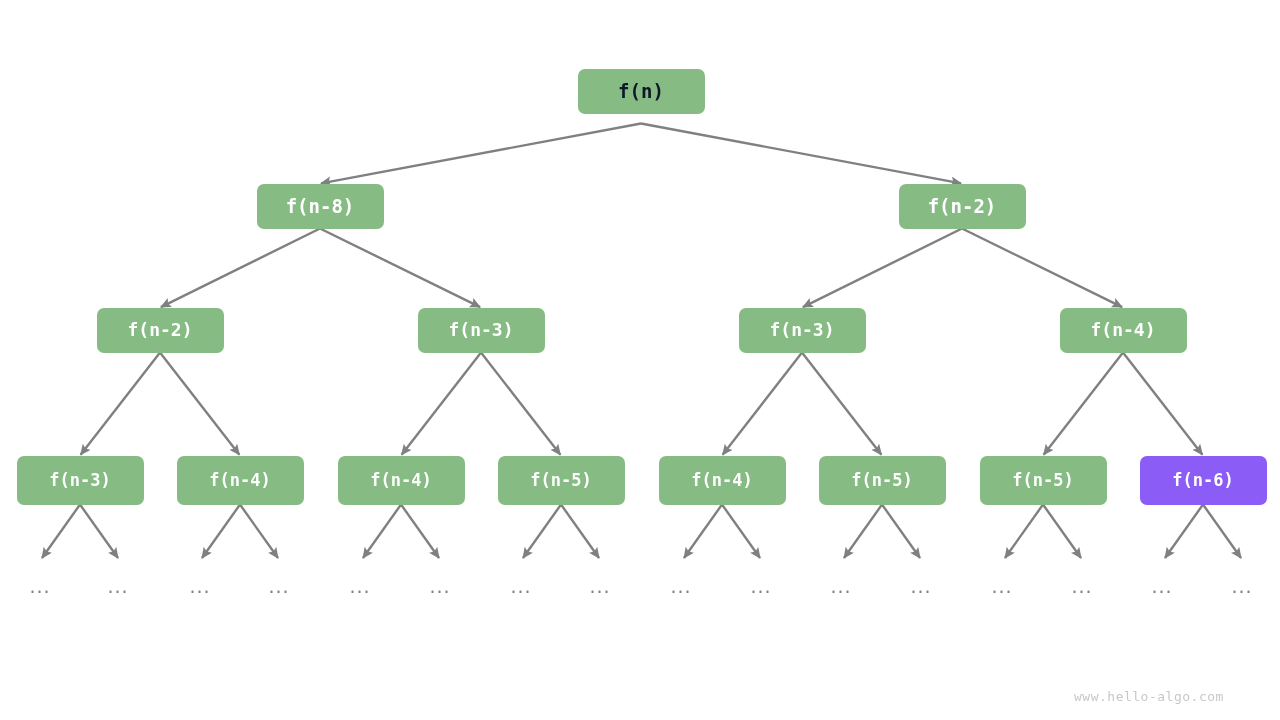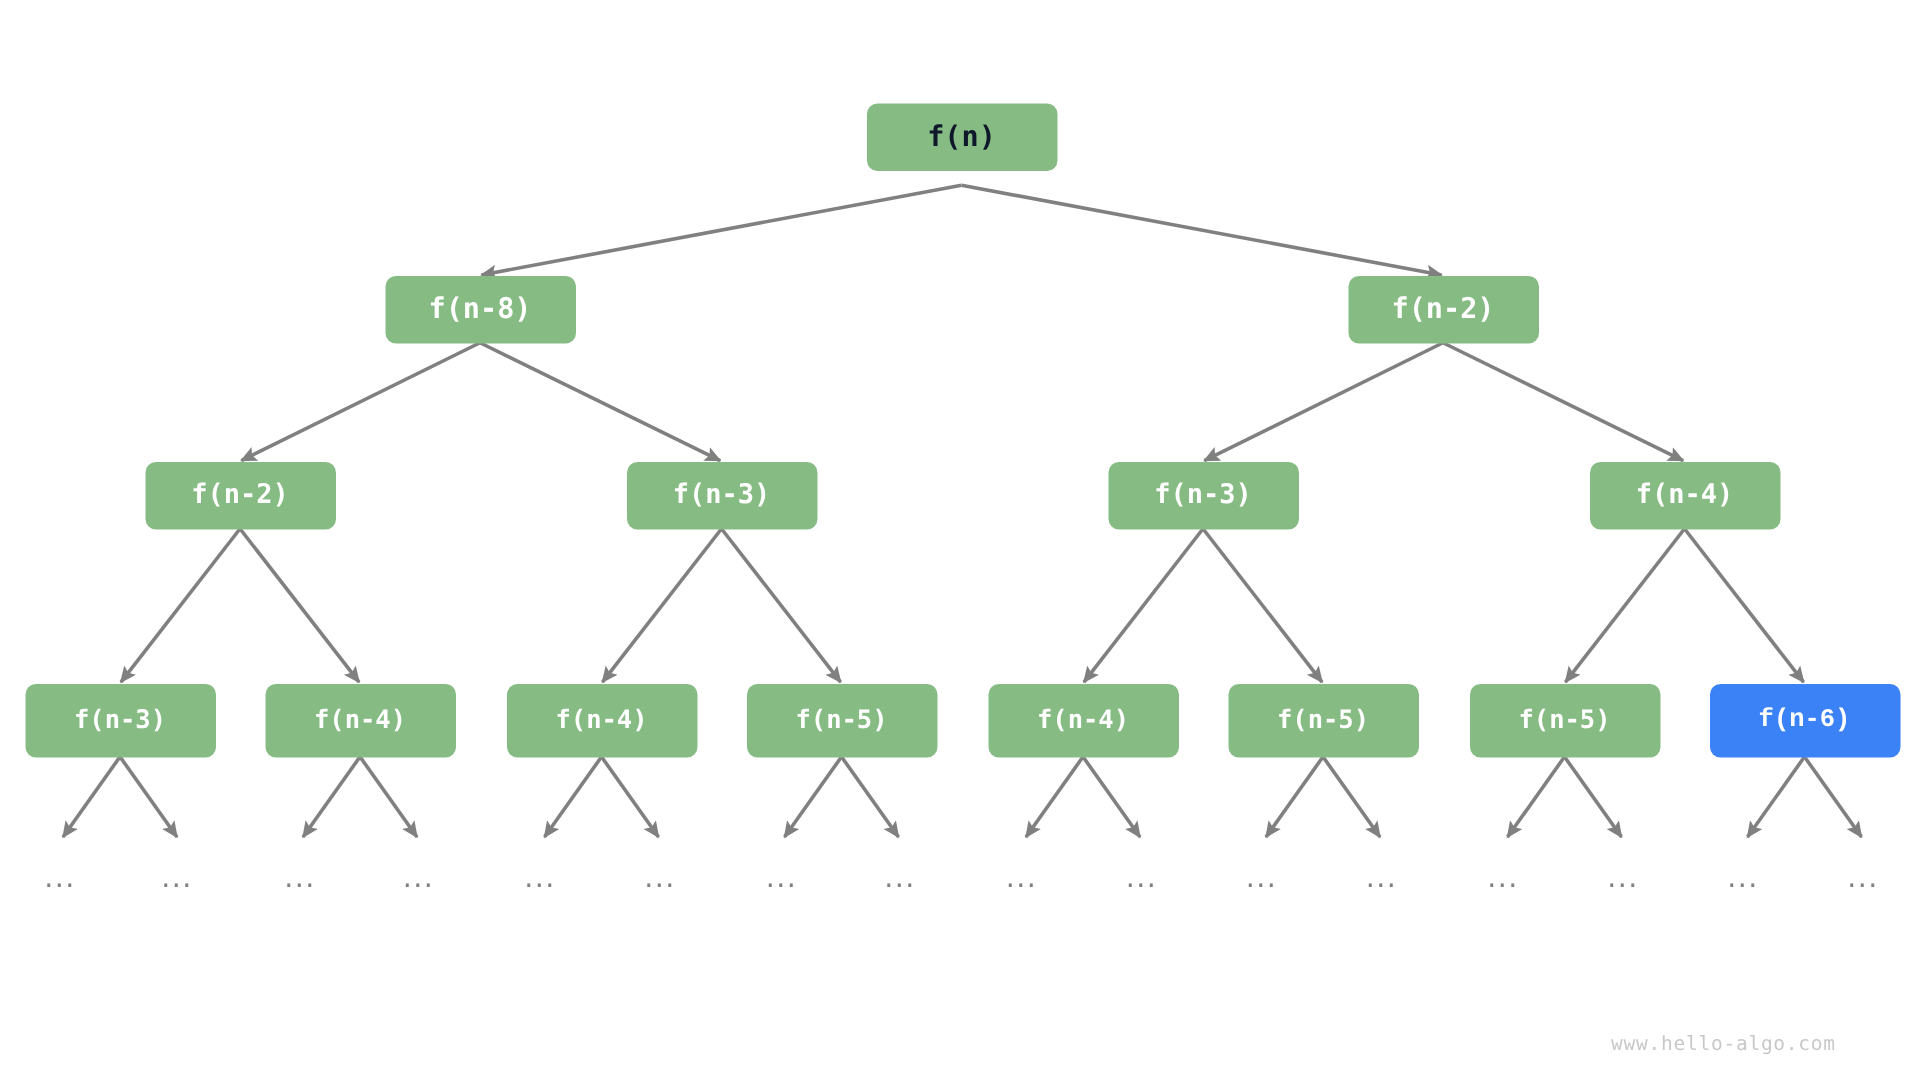--- a/index.html
+++ b/index.html
@@ -148,21 +148,21 @@
       </div>
       <div class="node" style="left: 658.5px; top: 455.5px; width: 127px; height: 49px; background: rgb(134, 188, 131); color: rgb(255, 255, 255); font-size: 17px;">
         <span class="node-label">f(n-4)</span>
       </div>
       <div class="node" style="left: 818.5px; top: 455.5px; width: 127px; height: 49px; background: rgb(134, 188, 131); color: rgb(255, 255, 255); font-size: 17px;">
         <span class="node-label">f(n-5)</span>
       </div>
       <div class="node" style="left: 979.5px; top: 455.5px; width: 127px; height: 49px; background: rgb(134, 188, 131); color: rgb(255, 255, 255); font-size: 17px;">
         <span class="node-label">f(n-5)</span>
       </div>
-      <div class="node" style="left: 1139.5px; top: 455.5px; width: 127px; height: 49px; background: #3b82f6; color: rgb(255, 255, 255); font-size: 17px; font-family: Liberation Mono, monospace;">
+      <div class="node" style="left: 1139.5px; top: 455.5px; width: 127px; height: 49px; background: #8b5cf6; color: rgb(255, 255, 255); font-size: 17px;">
         <span class="node-label">f(n-6)</span>
       </div>
     </div>
   <div id="ellipses-group">
       <div class="ellipsis" style="left: 40px; top: 586px; color: rgb(128, 128, 128);">...</div>
       <div class="ellipsis" style="left: 118px; top: 586px; color: rgb(128, 128, 128);">...</div>
       <div class="ellipsis" style="left: 200px; top: 586px; color: rgb(128, 128, 128);">...</div>
       <div class="ellipsis" style="left: 279px; top: 586px; color: rgb(128, 128, 128);">...</div>
       <div class="ellipsis" style="left: 360px; top: 586px; color: rgb(128, 128, 128);">...</div>
       <div class="ellipsis" style="left: 440px; top: 586px; color: rgb(128, 128, 128);">...</div>

